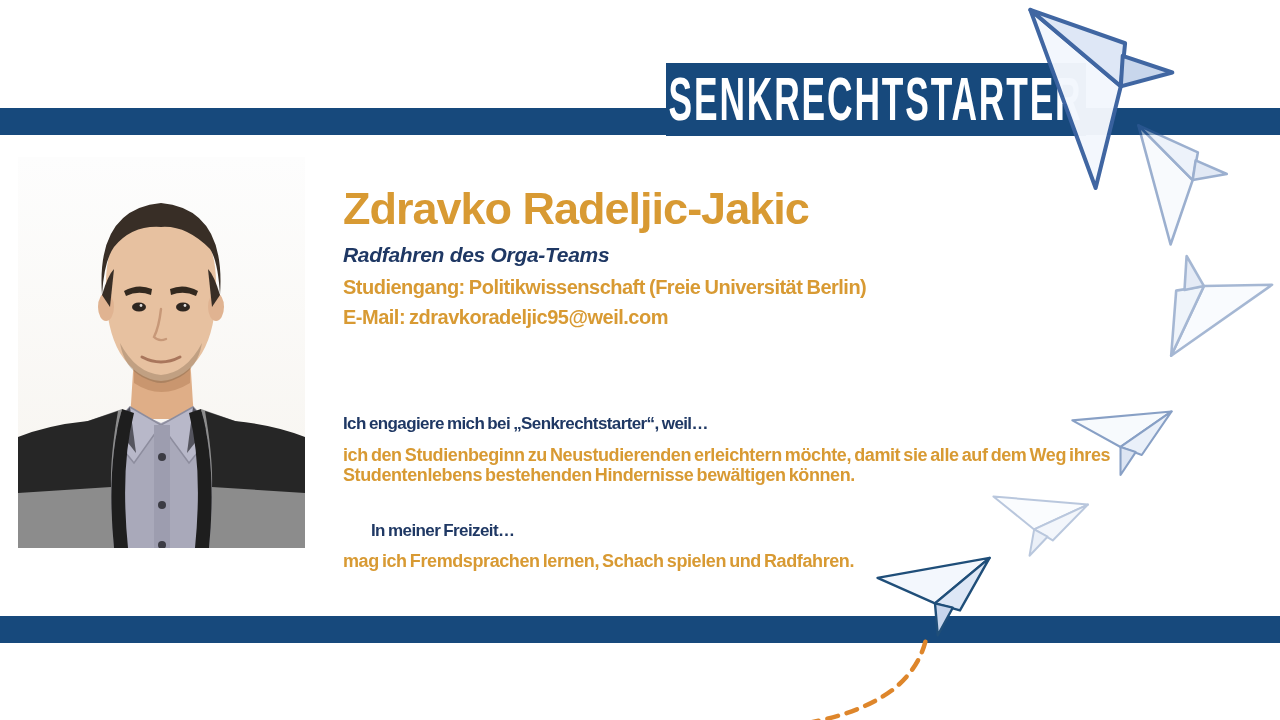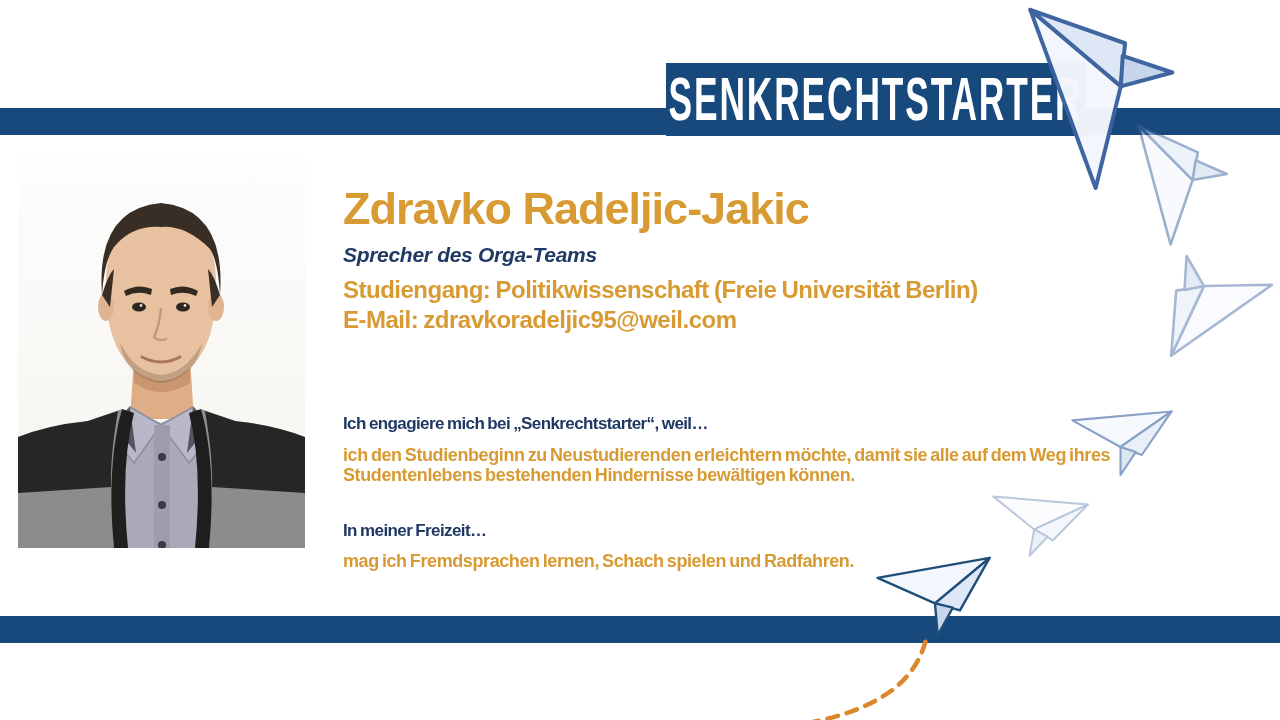--- a/index.html
+++ b/index.html
@@ -26,24 +26,24 @@
   }
   
   .decor{position:absolute;left:0;top:0;width:1280px;height:720px;z-index:2;pointer-events:none;}
   
   .photo{position:absolute;left:18px;top:157px;width:287px;height:391px;z-index:2;overflow:hidden;}
   
   .content{position:absolute;left:12px;top:0;width:1280px;height:720px;z-index:3;}
   .content > div, .content > h1{position:absolute;left:331px;white-space:nowrap;}
   .name{top:183px;font-size:45px;font-weight:bold;color:var(--orange);letter-spacing:-1px;}
   .role{top:243px;font-size:21px;font-weight:bold;font-style:italic;color:var(--navy);letter-spacing:-0.3px;}
-  .fact{font-size:24px;font-weight:bold;color:var(--orange);letter-spacing:-0.5px;word-spacing:-1px;}
+  .fact{font-size:20px;font-weight:bold;color:var(--orange);letter-spacing:-0.5px;word-spacing:-1px;}
   .f1{top:276px;} .f2{top:306px;} .f3{top:336px;}
   .q{font-size:17px;font-weight:bold;color:var(--navy);letter-spacing:-0.6px;word-spacing:-1px;}
-  .q1{top:414px;} .q2{top:521px;}
+  .q1{top:414px;} .q2{top:521px;margin-left:28px;}
   .a{font-size:18px;font-weight:bold;color:var(--orange);letter-spacing:-0.4px;word-spacing:-1.5px;}
   .a1{top:445px;width:890px;white-space:normal !important;line-height:20px;}
   .a2{top:551px;}
 </style>
 </head>
 <body>
 
 <div class="slide">
 
   <div class="band top"></div>
@@ -129,21 +129,21 @@
       <circle cx="167" cy="148.5" r="1.4" fill="#fff" opacity="0.85"></circle>
 
       <path d="M143,152 Q141,170 136,180 Q141,185 148,182" fill="none" stroke="#c79878" stroke-width="2.4" stroke-linecap="round"></path>
 
       <path d="M124,200 Q143,210 162,200" fill="none" stroke="#a9765c" stroke-width="3" stroke-linecap="round"></path>
     </svg>
   </div>
 
   <div class="content">
     <h1 class="name">Zdravko Radeljic-Jakic</h1>
-    <div class="role">Sprecher des Orga-Teams</div>
+    <div class="role">Radfahren des Orga-Teams</div>
     <div class="fact f1">Studiengang: Politikwissenschaft (Freie Universität Berlin)</div>
     <div class="fact f2">E-Mail: zdravkoradeljic95@weil.com</div>
     <div class="q q1">Ich engagiere mich bei „Senkrechtstarter“, weil…</div>
     <div class="a a1">ich den Studienbeginn zu Neustudierenden erleichtern möchte, damit sie alle auf dem Weg ihres Studentenlebens bestehenden Hindernisse bewältigen können.</div>
     <div class="q q2">In meiner Freizeit…</div>
     <div class="a a2">mag ich Fremdsprachen lernen, Schach spielen und Radfahren.</div>
   </div>
 
 </div>
 

